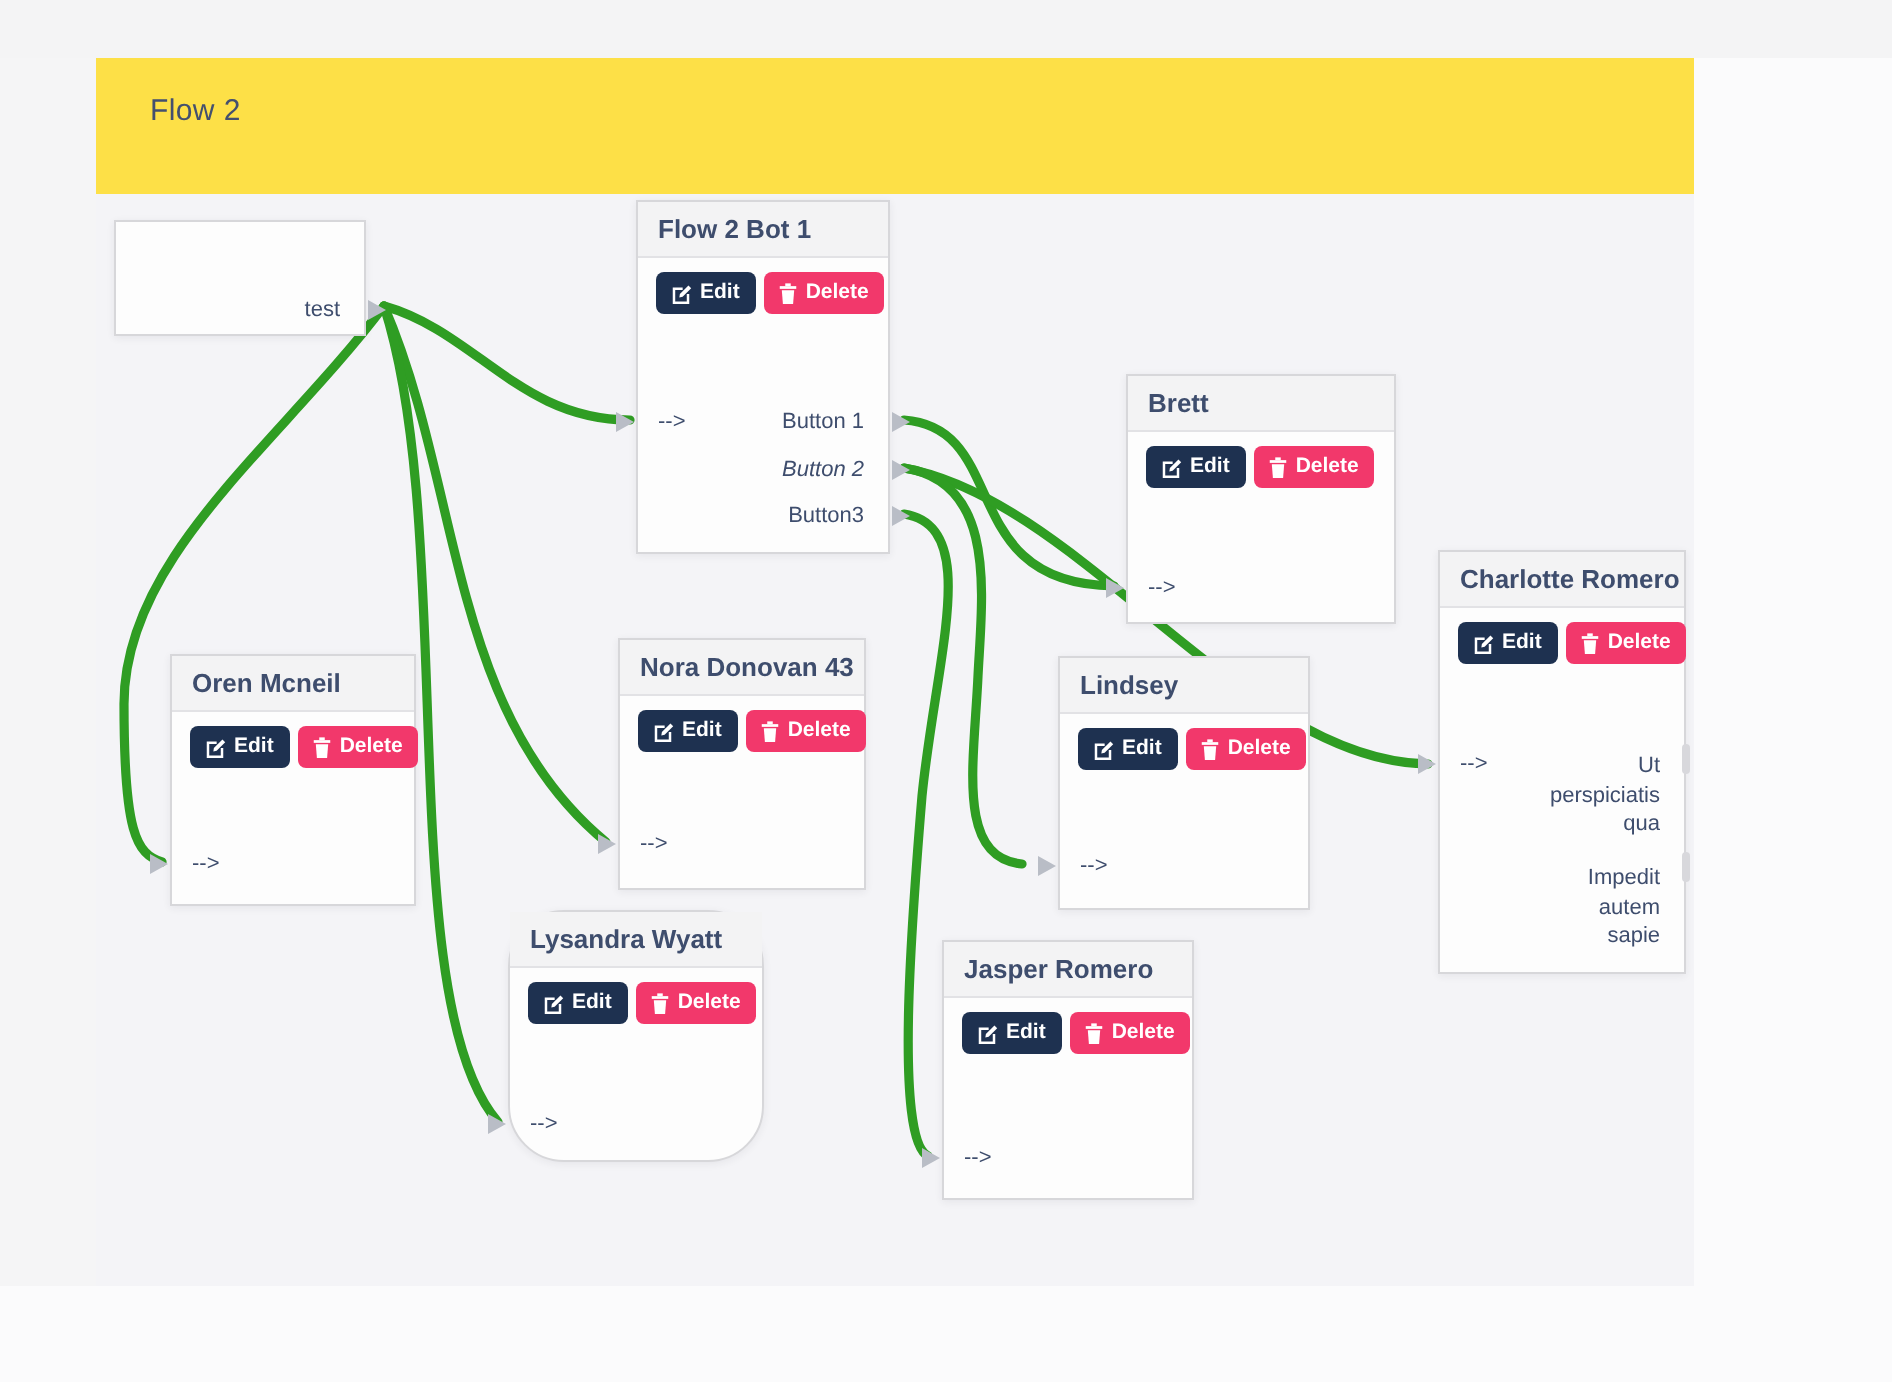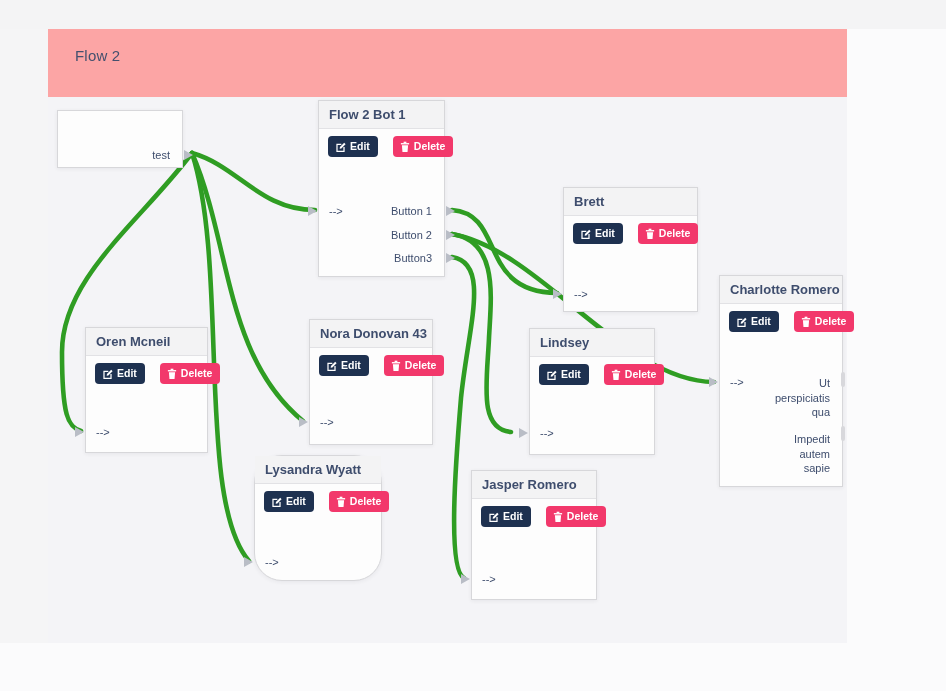--- a/index.html
+++ b/index.html
@@ -1,30 +1,30 @@
 <!DOCTYPE html>
 <html><head>
 <meta charset="utf-8">
 <style>
   html,body{margin:0;padding:0;}
   body{width:946px;height:691px;background:#fbfbfc;font-family:"Liberation Sans",sans-serif;overflow:hidden;}
   .page{position:relative;width:946px;height:691px;}
   .strip-top{position:absolute;left:0;top:0;width:946px;height:29px;background:#f4f4f5;}
   .strip-left{position:absolute;left:0;top:29px;width:48px;height:614px;background:#f5f5f6;}
-  .panel-head{position:absolute;left:48px;top:29px;width:799px;height:68px;background:#fca5a5;border-bottom:1px solid #efeff2;}
+  .panel-head{position:absolute;left:48px;top:29px;width:799px;height:68px;background:#fde047;border-bottom:1px solid #efeff2;}
   .flow-title{position:absolute;left:27px;top:18px;font-size:15px;color:#44506e;letter-spacing:.2px;}
   .canvas-bg{position:absolute;left:48px;top:97px;width:799px;height:546px;background:#f4f4f7;}
   svg.wires{position:absolute;left:0;top:0;width:946px;height:691px;z-index:1;pointer-events:none;}
   svg.wires path{pointer-events:stroke;}
   .wire{fill:none;stroke:#2f9d23;stroke-width:4.6;stroke-linecap:round;}
 
   .node{position:absolute;background:#fdfdfd;border:1px solid #d7d7da;box-shadow:0 1px 4px rgba(40,40,60,.07);z-index:2;box-sizing:border-box;}
   .node-header{background:#f3f3f4;border-bottom:1px solid #e2e2e5;color:#3e4d6d;font-size:13px;font-weight:700;
     padding:6px 10px 5px 10px;height:28px;box-sizing:border-box;white-space:nowrap;overflow:hidden;}
-  .btn-row{display:flex;gap:15px;padding:7px 0 0 9px;}
+  .btn-row{display:flex;gap:4px;padding:7px 0 0 9px;}
   .btn{border:none;cursor:pointer;color:#fff;font-family:"Liberation Sans",sans-serif;font-size:10.5px;font-weight:700;
     padding:5px 8px 5px 7px;border-radius:4px;display:flex;align-items:center;gap:4px;line-height:1;}
   .btn.edit{background:#1e3150;}
   .btn.delete{background:#f2386b;}
   .btn .ic{display:inline-flex;}
 
   .port{position:absolute;height:16px;line-height:16px;font-size:11px;color:#3e4d6d;white-space:nowrap;}
   .port.in{left:0;padding-left:10px;}
   .port.out{right:0;padding-right:12px;text-align:right;}
   .tri{position:absolute;top:3px;width:0;height:0;border-top:5px solid transparent;border-bottom:5px solid transparent;border-left:9px solid #b9bdc6;}
@@ -76,21 +76,21 @@
                 <path d="M1 3h12v2H1z"></path>
                 <path d="M5 1h4v2H5z"></path>
                 <path d="M2.5 6h9l-.8 10H3.3L2.5 6z"></path>
               </svg>
         </span>
         <span class="lbl">Delete</span>
       </button>
     </div>
   <div class="port in" style="top: 102px;"><div class="tri"></div><span>--&gt;</span></div>
         <div class="port out" style="top: 102px;"><span>Button 1</span><div class="tri"></div></div>
-        <div class="port out" style="top: 126px;"><span>Button 2</span><div class="tri"></div></div>
+        <div class="port out" style="top: 126px; font-style: italic;"><span>Button 2</span><div class="tri"></div></div>
         <div class="port out" style="top: 149px;"><span>Button3</span><div class="tri"></div></div>
       </div>
       <div class="node" style="left: 563px; top: 187px; width: 135px; height: 125px;">
     <div class="node-header">Brett</div>
     <div class="btn-row">
       <button class="btn edit">
         <span class="ic">
           <svg width="11" height="11" viewBox="0 0 16 16" fill="#ffffff">
                 <path d="M2 4h7.2v1.8H3.8v8.4h8.4V8.8H14V16H2V4z"></path>
                 <path d="M7.2 8.8 13.4 2.6 15.4 4.6 9.2 10.8 6.8 11.2z"></path>

